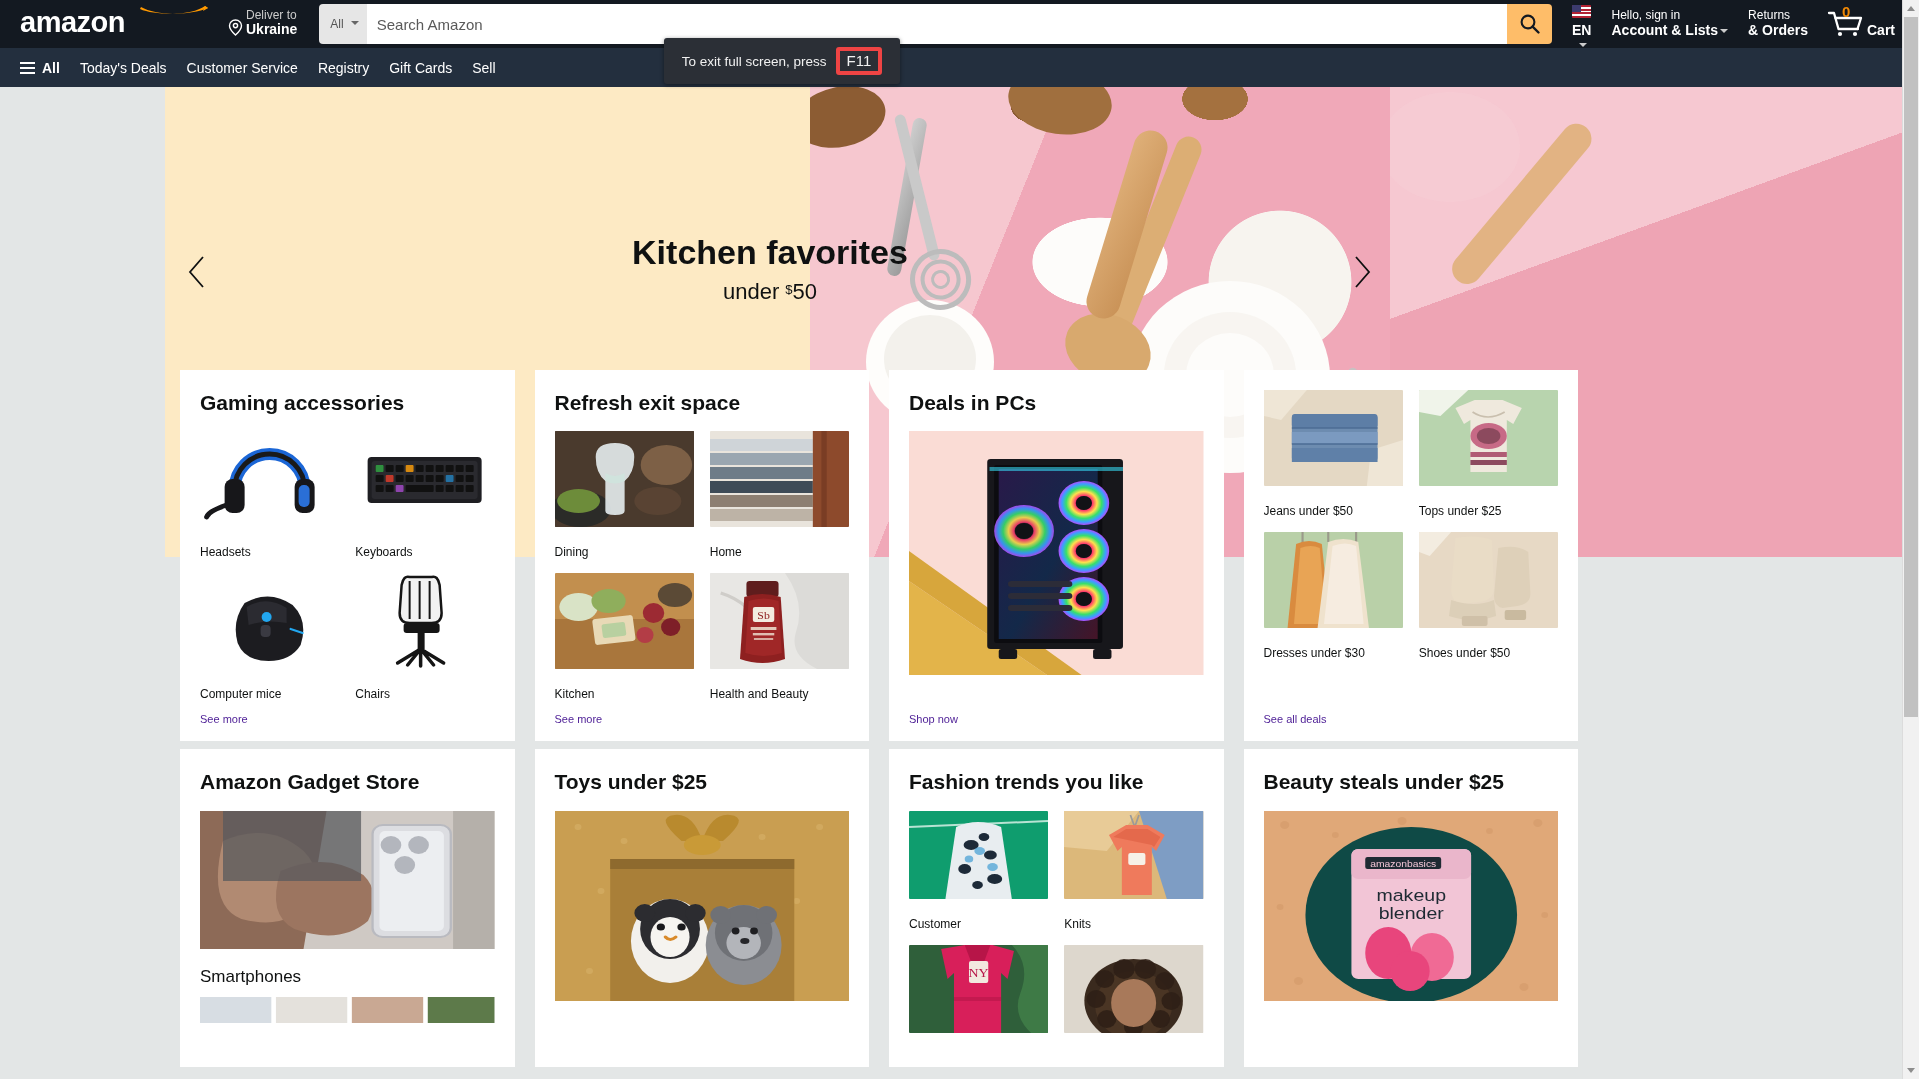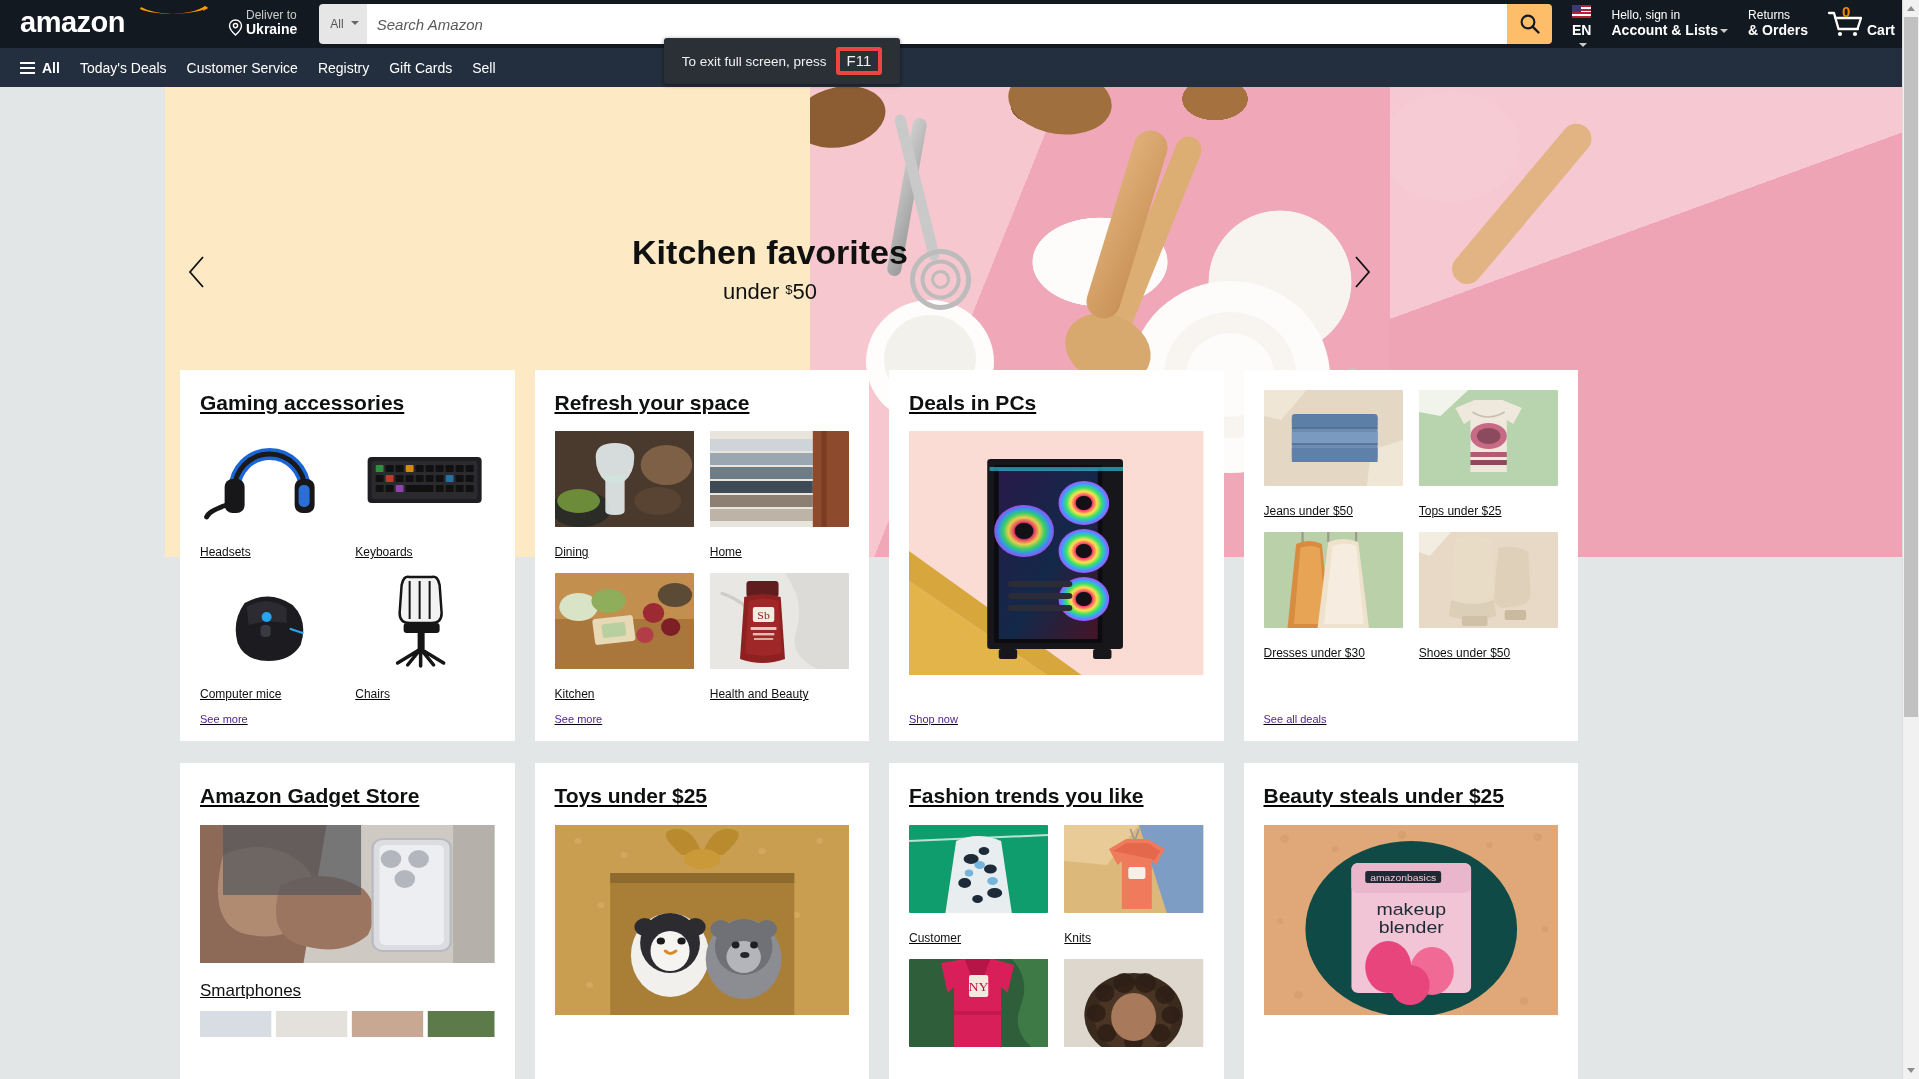--- a/index.html
+++ b/index.html
@@ -50,21 +50,20 @@
   }
   .search-cat {
     background: #e6e6e6; border: none; display: flex; align-items: center;
     padding: 0 8px 0 11px; gap: 5px; cursor: pointer; color: #555;
     font-size: 12px; white-space: nowrap;
   }
   .search-field {
     flex: 1; border: none; outline: none; padding: 0 10px;
     font-size: 15px; color: #0f1111; background: #fff; min-width: 0;
     font-family: "Liberation Sans", sans-serif;
-    font-style: italic;
   }
   .search-field::placeholder { color: #5a5a5a; }
   .search-btn {
     width: 45px; background: #febd69; border: none; cursor: pointer;
     display: flex; align-items: center; justify-content: center;
   }
 
   .nav-right { display: flex; align-items: center; gap: 0; }
   .nav-item {
     padding: 7px 9px 8px 9px; border: 1px solid transparent; border-radius: 2px;
@@ -185,21 +184,21 @@
   .hero-arrow {
     position: absolute; top: 160px; width: 44px; height: 50px; cursor: pointer;
     display: flex; align-items: center; justify-content: center; z-index: 8;
   }
   .hero-arrow.left { left: 175px; }
   .hero-arrow.right { left: 1340px; }
 
   
   .grid {
     position: absolute; top: 283px; left: 0; width: 1758px;
-    display: flex; flex-direction: column; gap: 22px; z-index: 10; text-decoration: underline;
+    display: flex; flex-direction: column; gap: 8px; z-index: 10;
   }
   .row { display: flex; gap: 20px; padding: 0 180px; }
   .card {
     flex: 1; background: #fff; padding: 20px 20px 16px 20px;
     display: flex; flex-direction: column; min-width: 0;
   }
   .card-title {
     font-size: 21px; font-weight: 700; color: #0f1111;
     line-height: 1.25; margin-bottom: 15px;
   }
@@ -481,21 +480,21 @@
               </svg>
             </div>
             <div class="tile-label">Chairs</div>
           </div>
 
         </div>
         <div class="card-link">See more</div>
       </div>
 
       <div class="card">
-        <div class="card-title">Refresh your space</div>
+        <div class="card-title">Refresh exit space</div>
         <div class="quad">
 
           <div class="tile">
             <div class="tile-img" style="background:linear-gradient(140deg,#6d5342,#3c2e25 55%,#2a2420)">
               <svg width="100%" height="96" viewBox="0 0 130 96" preserveAspectRatio="none">
                 <rect width="130" height="96" fill="#4a3a2d"></rect>
                 <ellipse cx="24" cy="78" rx="28" ry="18" fill="#2b2b28"></ellipse>
                 <ellipse cx="22" cy="70" rx="20" ry="12" fill="#6d8c3a"></ellipse>
                 <path d="M56 12 q 18 0 18 14 q 0 16 -9 24 l 0 30 q 0 4 -9 4 q -9 0 -9 -4 l 0 -30 q -9 -8 -9 -24 q 0 -14 18 -14 Z" fill="#e9f1f4" opacity="0.88"></path>
                 <path d="M47 42 q 9 6 18 0 l 0 8 q -9 5 -18 0 Z" fill="#cfe3dd" opacity="0.9"></path>

